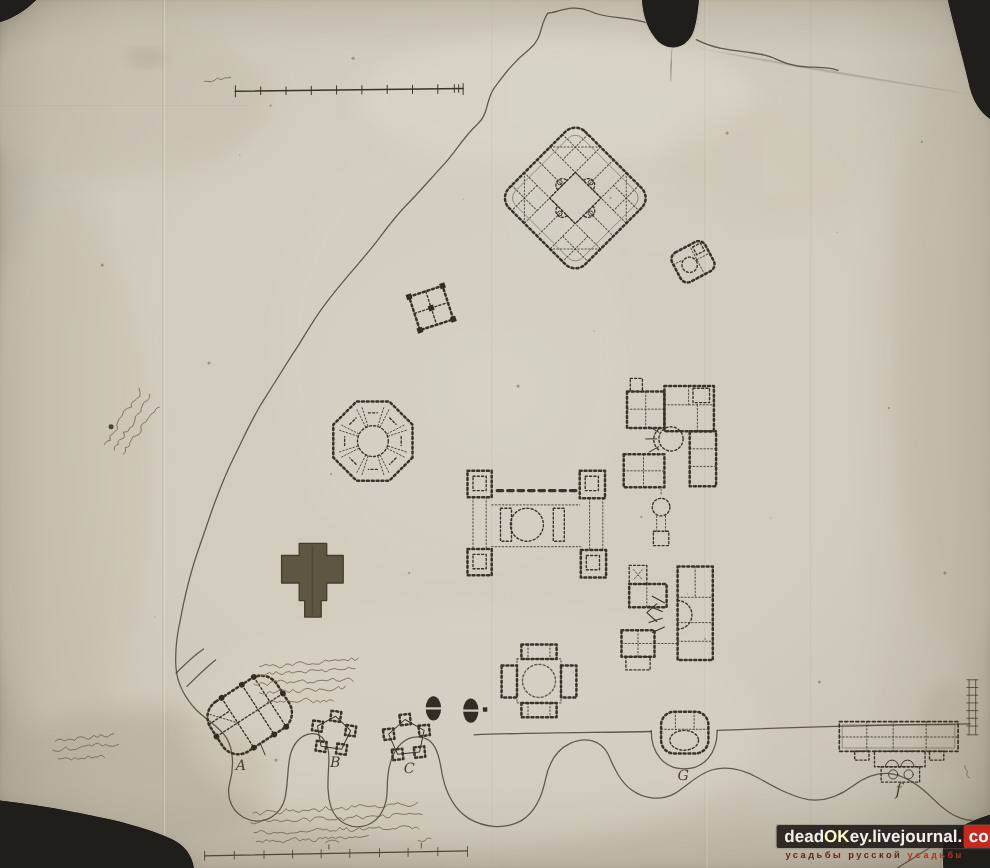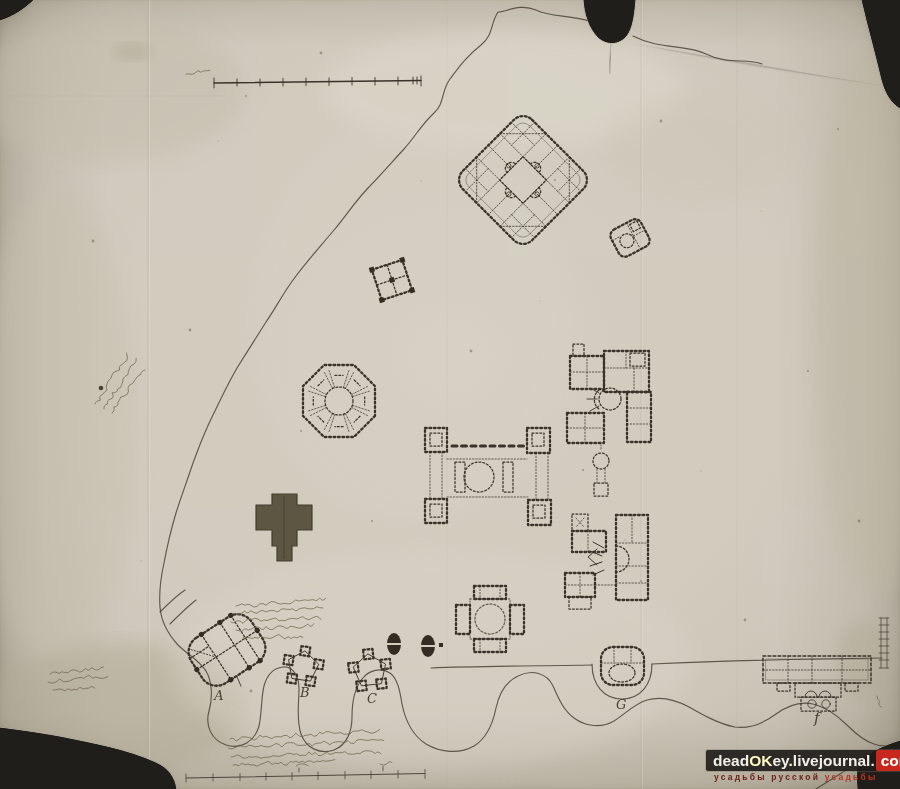--- a/index.html
+++ b/index.html
@@ -12,21 +12,21 @@
   .bnd{stroke:#4a4336;stroke-width:1.15;fill:none;opacity:.85;stroke-linecap:round;}
   .hand{stroke:#6d604a;stroke-width:.9;fill:none;opacity:.8;stroke-linecap:round;}
   .fillink{fill:#332c22;stroke:none;}
   .wm{position:absolute;left:706px;top:750px;z-index:5;}
   .wm-bar{background:rgba(30,27,24,.9);color:#f2efe9;font:bold 15.5px/21px "Liberation Sans",sans-serif;
     padding:0 3px 0 7px;white-space:nowrap;border-radius:2px;box-shadow:0 0 0 1px rgba(125,116,102,.35);}
   .wm-bar .red{color:#fef9c3;}
   .wm-bar .tld{background:#c7271c;color:#fff;padding:0 5px;margin-left:1px;border-radius:2px;display:inline-block;}
   .wm-tag{margin-top:1px;font:bold 8.5px "Liberation Sans",sans-serif;letter-spacing:2.2px;
     padding-left:8px;color:#6e2218;white-space:nowrap;}
-  .wm-tag .t2{color:#c0301d;}
+  .wm-tag .t2{color:#c0301d;font-family:Liberation Mono, monospace;}
 </style>
 </head>
 <body>
 
 <div class="stage">
 <svg width="900" height="789" viewBox="0 0 900 789">
   <defs>
     <radialGradient id="vin" cx="50%" cy="45%" r="72%">
       <stop offset="0%" stop-color="#ffffff" stop-opacity="0.14"></stop>
       <stop offset="45%" stop-color="#d6d0c3" stop-opacity="0"></stop>

